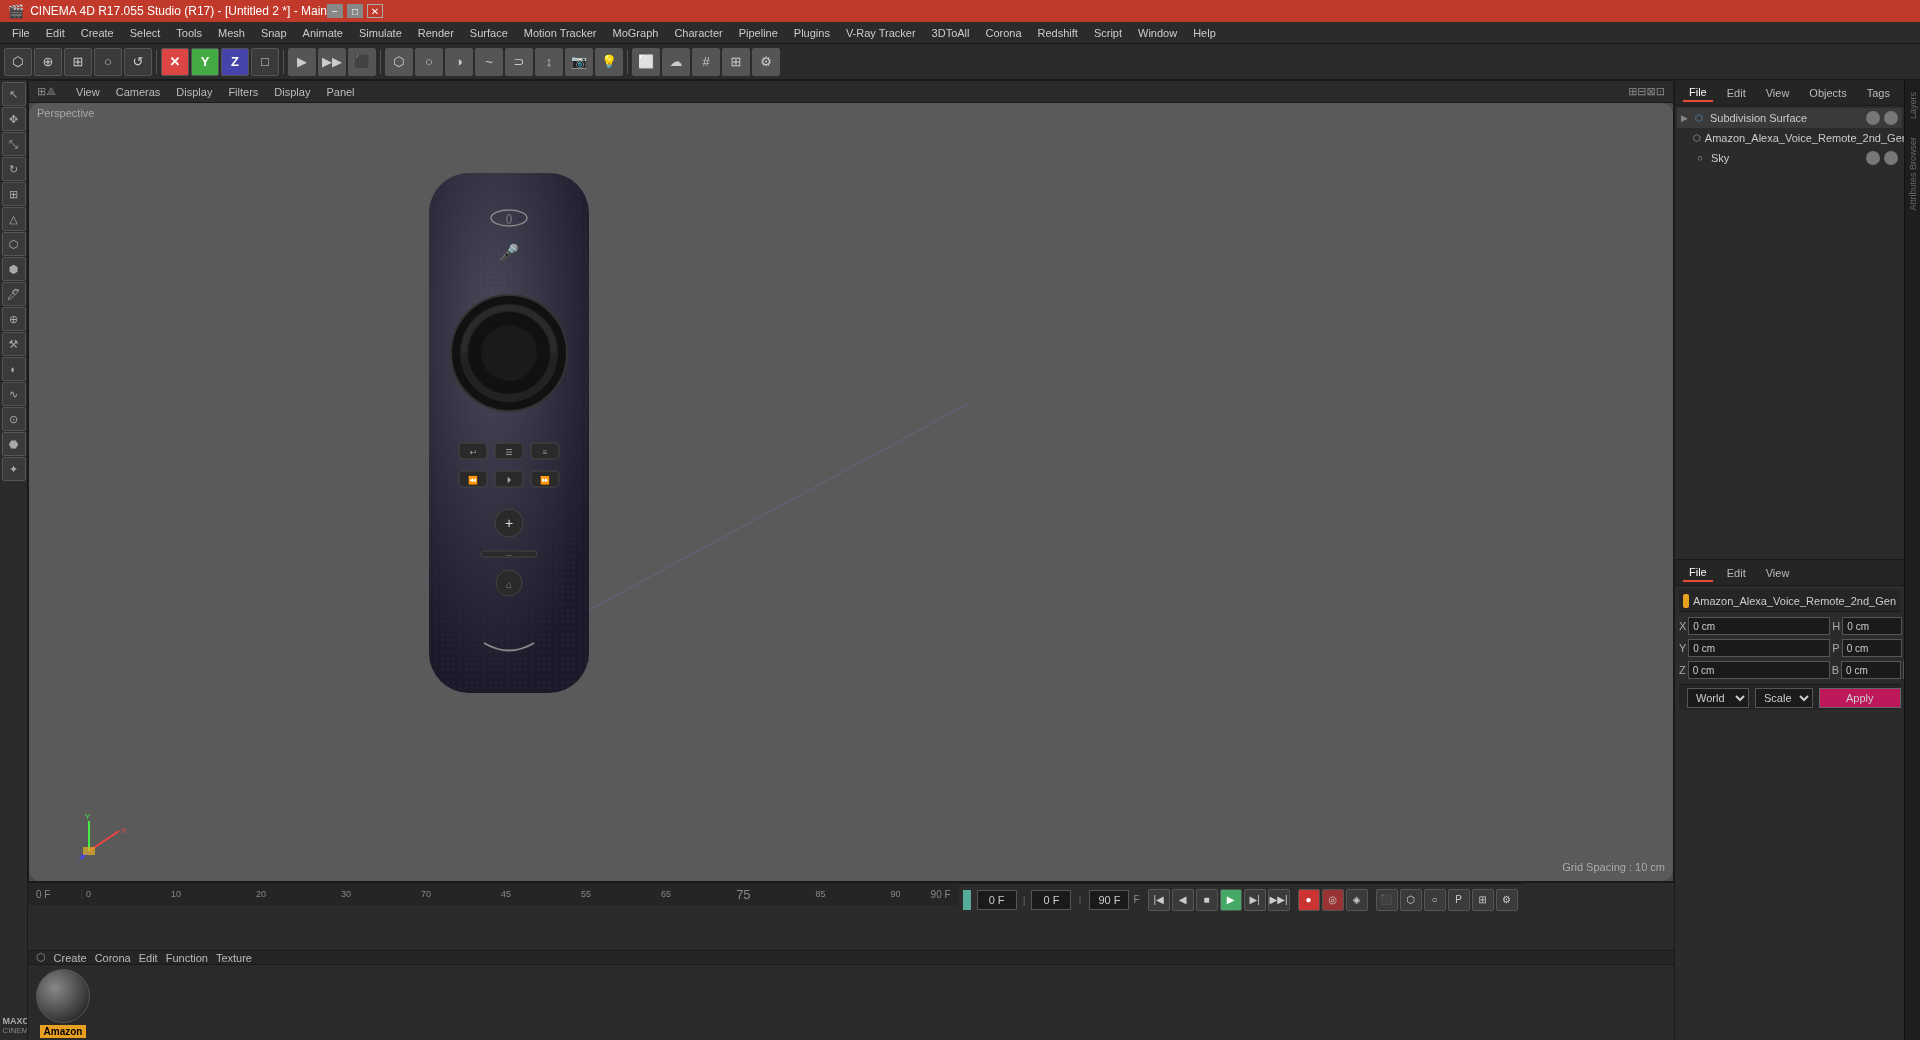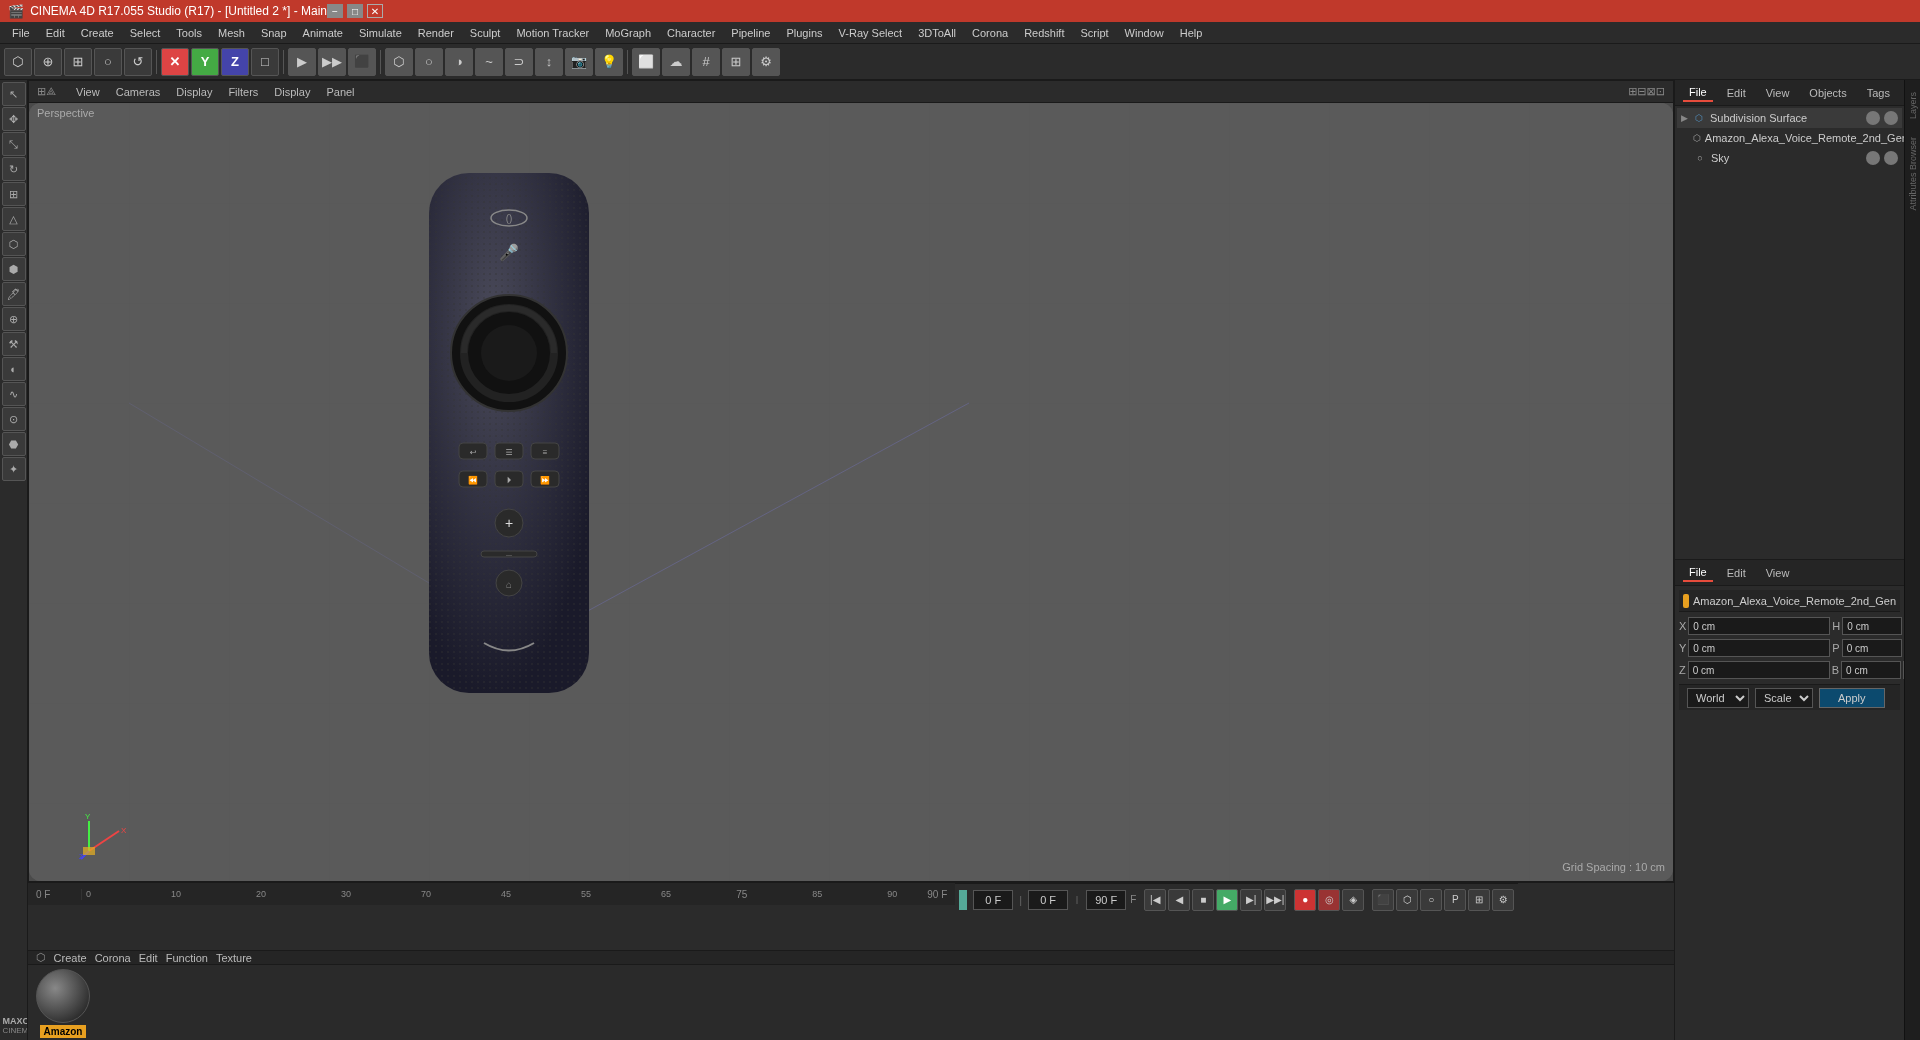--- a/index.html
+++ b/index.html
@@ -84,21 +84,21 @@
     .coord-row { display: flex; align-items: center; height: 20px; margin-bottom: 2px; gap: 2px; }
     .coord-label { width: 16px; color: #aaa; font-size: 11px; text-align: center; }
     .coord-input { flex: 1; height: 18px; background: #1a1a1a; border: 1px solid #555; color: #ccc; font-size: 10px; text-align: left; padding: 0 4px; }
     .coord-extra-label { width: 20px; color: #aaa; font-size: 11px; text-align: center; }
     .coord-extra-input { width: 60px; height: 18px; background: #1a1a1a; border: 1px solid #555; color: #ccc; font-size: 10px; text-align: left; padding: 0 4px; }
     .coord-deg { width: 24px; height: 18px; background: #1a1a1a; border: 1px solid #555; color: #ccc; font-size: 10px; display: flex; align-items: center; justify-content: center; }
 
     
     #bottom-row { height: 26px; background: #252525; display: flex; align-items: center; padding: 0 8px; gap: 8px; border-top: 1px solid #1a1a1a; }
     .bottom-select { height: 20px; background: #1a1a1a; border: 1px solid #555; color: #ccc; font-size: 11px; padding: 0 4px; }
-    .apply-btn { height: 20px; background: #0c4a6e; border: 1px solid #666; color: #ccc; font-size: 11px; padding: 0 18px; cursor: pointer; }
+    .apply-btn { height: 20px; background: #be185d; border: 1px solid #666; color: #ccc; font-size: 11px; padding: 0 26px; cursor: pointer; }
 
     
     #right-edge { width: 16px; background: #1e1e1e; border-left: 1px solid #111; display: flex; flex-direction: column; align-items: center; padding: 4px 0; gap: 2px; }
     .edge-label { writing-mode: vertical-rl; transform: rotate(180deg); font-size: 9px; color: #666; cursor: pointer; padding: 8px 2px; }
   </style>
 </head>
 <body>
 
 <div id="title-bar">
   <span style="margin-right:6px; font-size:13px;">🎬</span>
@@ -114,27 +114,27 @@
   <div class="menu-item">File</div>
   <div class="menu-item">Edit</div>
   <div class="menu-item">Create</div>
   <div class="menu-item">Select</div>
   <div class="menu-item">Tools</div>
   <div class="menu-item">Mesh</div>
   <div class="menu-item">Snap</div>
   <div class="menu-item">Animate</div>
   <div class="menu-item">Simulate</div>
   <div class="menu-item">Render</div>
-  <div class="menu-item">Sculpt</div>
+  <div class="menu-item">Surface</div>
   <div class="menu-item">Motion Tracker</div>
   <div class="menu-item">MoGraph</div>
   <div class="menu-item">Character</div>
   <div class="menu-item">Pipeline</div>
   <div class="menu-item">Plugins</div>
-  <div class="menu-item">V-Ray Select</div>
+  <div class="menu-item">V-Ray Tracker</div>
   <div class="menu-item">3DToAll</div>
   <div class="menu-item">Corona</div>
   <div class="menu-item">Redshift</div>
   <div class="menu-item">Script</div>
   <div class="menu-item">Window</div>
   <div class="menu-item">Help</div>
 </div>
 
 <div id="toolbar">
   <button class="toolbar-btn">⬡</button>
@@ -309,21 +309,21 @@
         <div style="flex:1; display:flex; align-items:center; padding:0 4px; gap:0; overflow:hidden;">
 
           <span style="font-size:9px; color:#888; margin-right:80px;">0</span>
           <span style="font-size:9px; color:#888; margin-right:75px;">10</span>
           <span style="font-size:9px; color:#888; margin-right:75px;">20</span>
           <span style="font-size:9px; color:#888; margin-right:70px;">30</span>
           <span style="font-size:9px; color:#888; margin-right:70px;">70</span>
           <span style="font-size:9px; color:#888; margin-right:70px;">45</span>
           <span style="font-size:9px; color:#888; margin-right:70px;">55</span>
           <span style="font-size:9px; color:#888; margin-right:65px;">65</span>
-          <span style="font-size:10px; color:#888; margin-right:65px;">75</span>
+          <span style="font-size:13px; color:#888; margin-right:65px;">75</span>
           <span style="font-size:9px; color:#888; margin-right:65px;">85</span>
           <span style="font-size:9px; color:#888;">90</span>
         </div>
         <div style="width:50px; text-align:right; padding:0 4px; font-size:10px; color:#888;">
           <span>90 F</span>
         </div>
       </div>
 
       <div id="timeline-controls">
 

